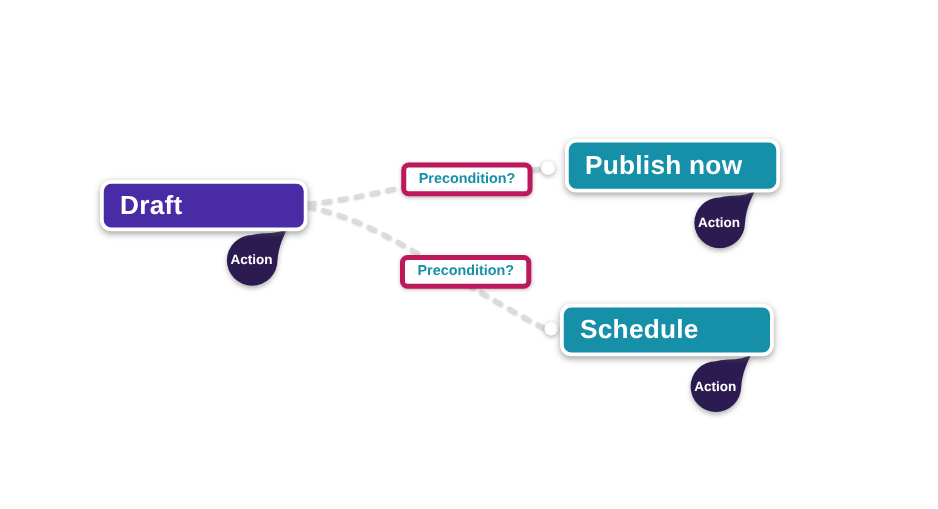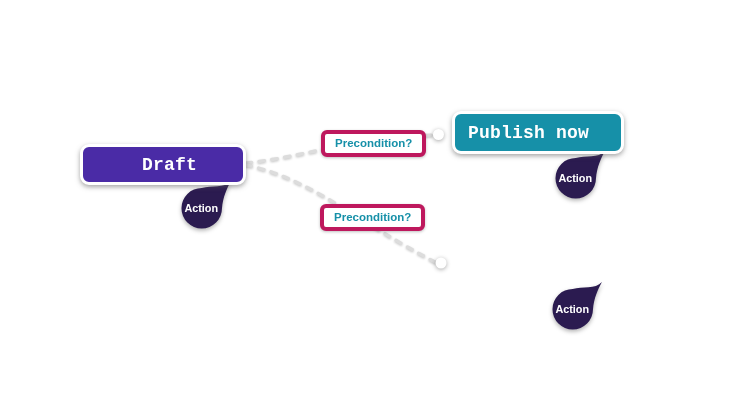--- a/index.html
+++ b/index.html
@@ -62,25 +62,24 @@
     z-index: 4;
     box-sizing: border-box;
     border: 3px solid #ffffff;
     border-radius: 9px;
     box-shadow: 0 2px 5px rgba(90,90,90,0.55);
     display: flex;
     align-items: center;
   }
   .node .node-label {
     color: #ffffff;
-    font-size: 18px;
+    font-size: 21px;
     font-weight: bold;
     padding-left: 13px;
     letter-spacing: 0.2px;
-    font-family: Liberation Mono, monospace;
   }
   .node-draft    { left: 80px;  top: 144px; width: 166px; height: 41px; }
   .node-publish  { left: 452px; top: 111px; width: 172px; height: 43px; }
   .node-schedule { left: 448px; top: 243px; width: 171px; height: 42px; }
   .badge-draft    { left: 177px; top: 180px; }
   .badge-publish  { left: 551px; top: 150px; }
   .badge-schedule { left: 548px; top: 281px; }
   .precondition-1 { left: 321px; top: 130px; }
   .precondition-2 { left: 320px; top: 204px; }
 </style>
@@ -111,20 +110,23 @@
       <text x="25.5" y="33.5" text-anchor="middle">Action</text>
     </svg>
   </div>
   <div class="badge badge-schedule">
     <svg viewBox="0 0 60 52" width="57" height="49">
       <path d="M 57 1 C 50 9, 36 5.5, 26 8.5 A 21.5 21.5 0 1 0 47.5 30 C 48.5 18, 52.5 9.5, 57 1 Z" fill="#2b1b50"></path>
       <text x="25.5" y="33.5" text-anchor="middle">Action</text>
     </svg>
   </div>
 
-  <div class="node node-draft" style="background-color: rgb(74, 43, 166); justify-content: center;">
+  <div class="node node-draft" style="background-color: rgb(74, 43, 166);">
     <span class="node-label">Draft</span>
   </div>
   <div class="node node-publish" style="background-color: rgb(22, 144, 168);">
     <span class="node-label">Publish now</span>
   </div>
+  <div class="node node-schedule" style="background-color: rgb(22, 144, 168);">
+    <span class="node-label">Schedule</span>
+  </div>
 
 </div>
 
 </body></html>

